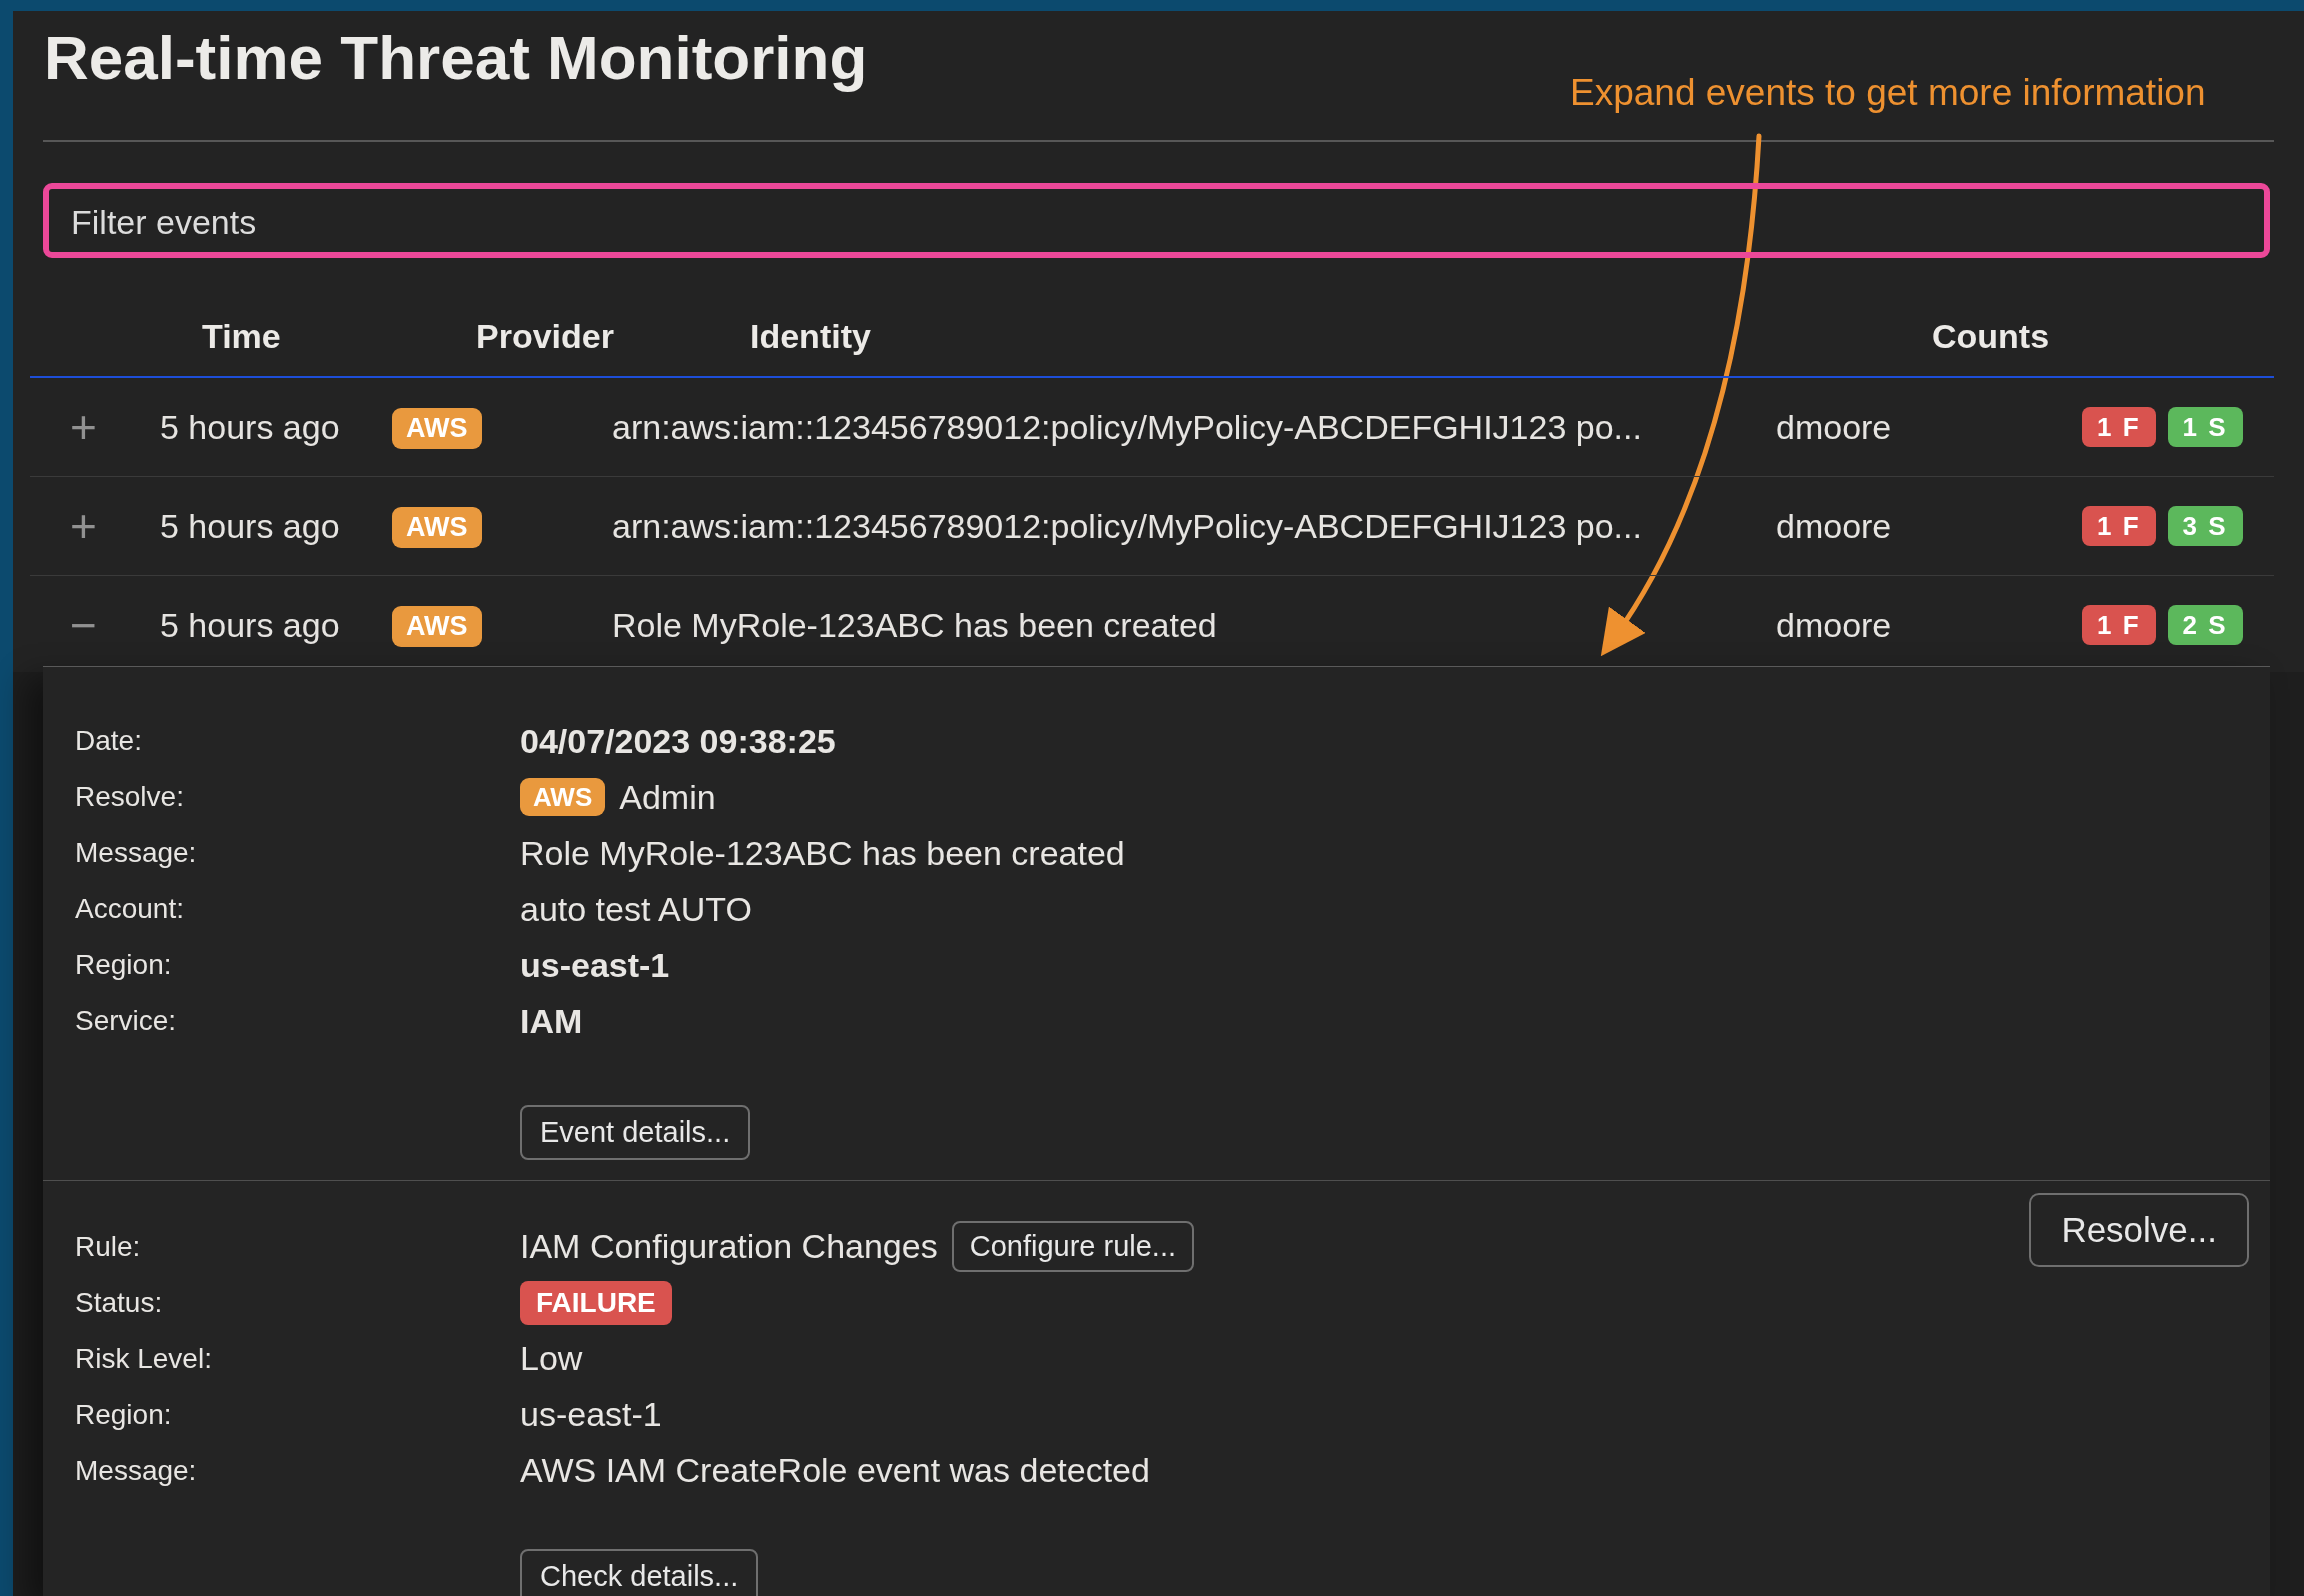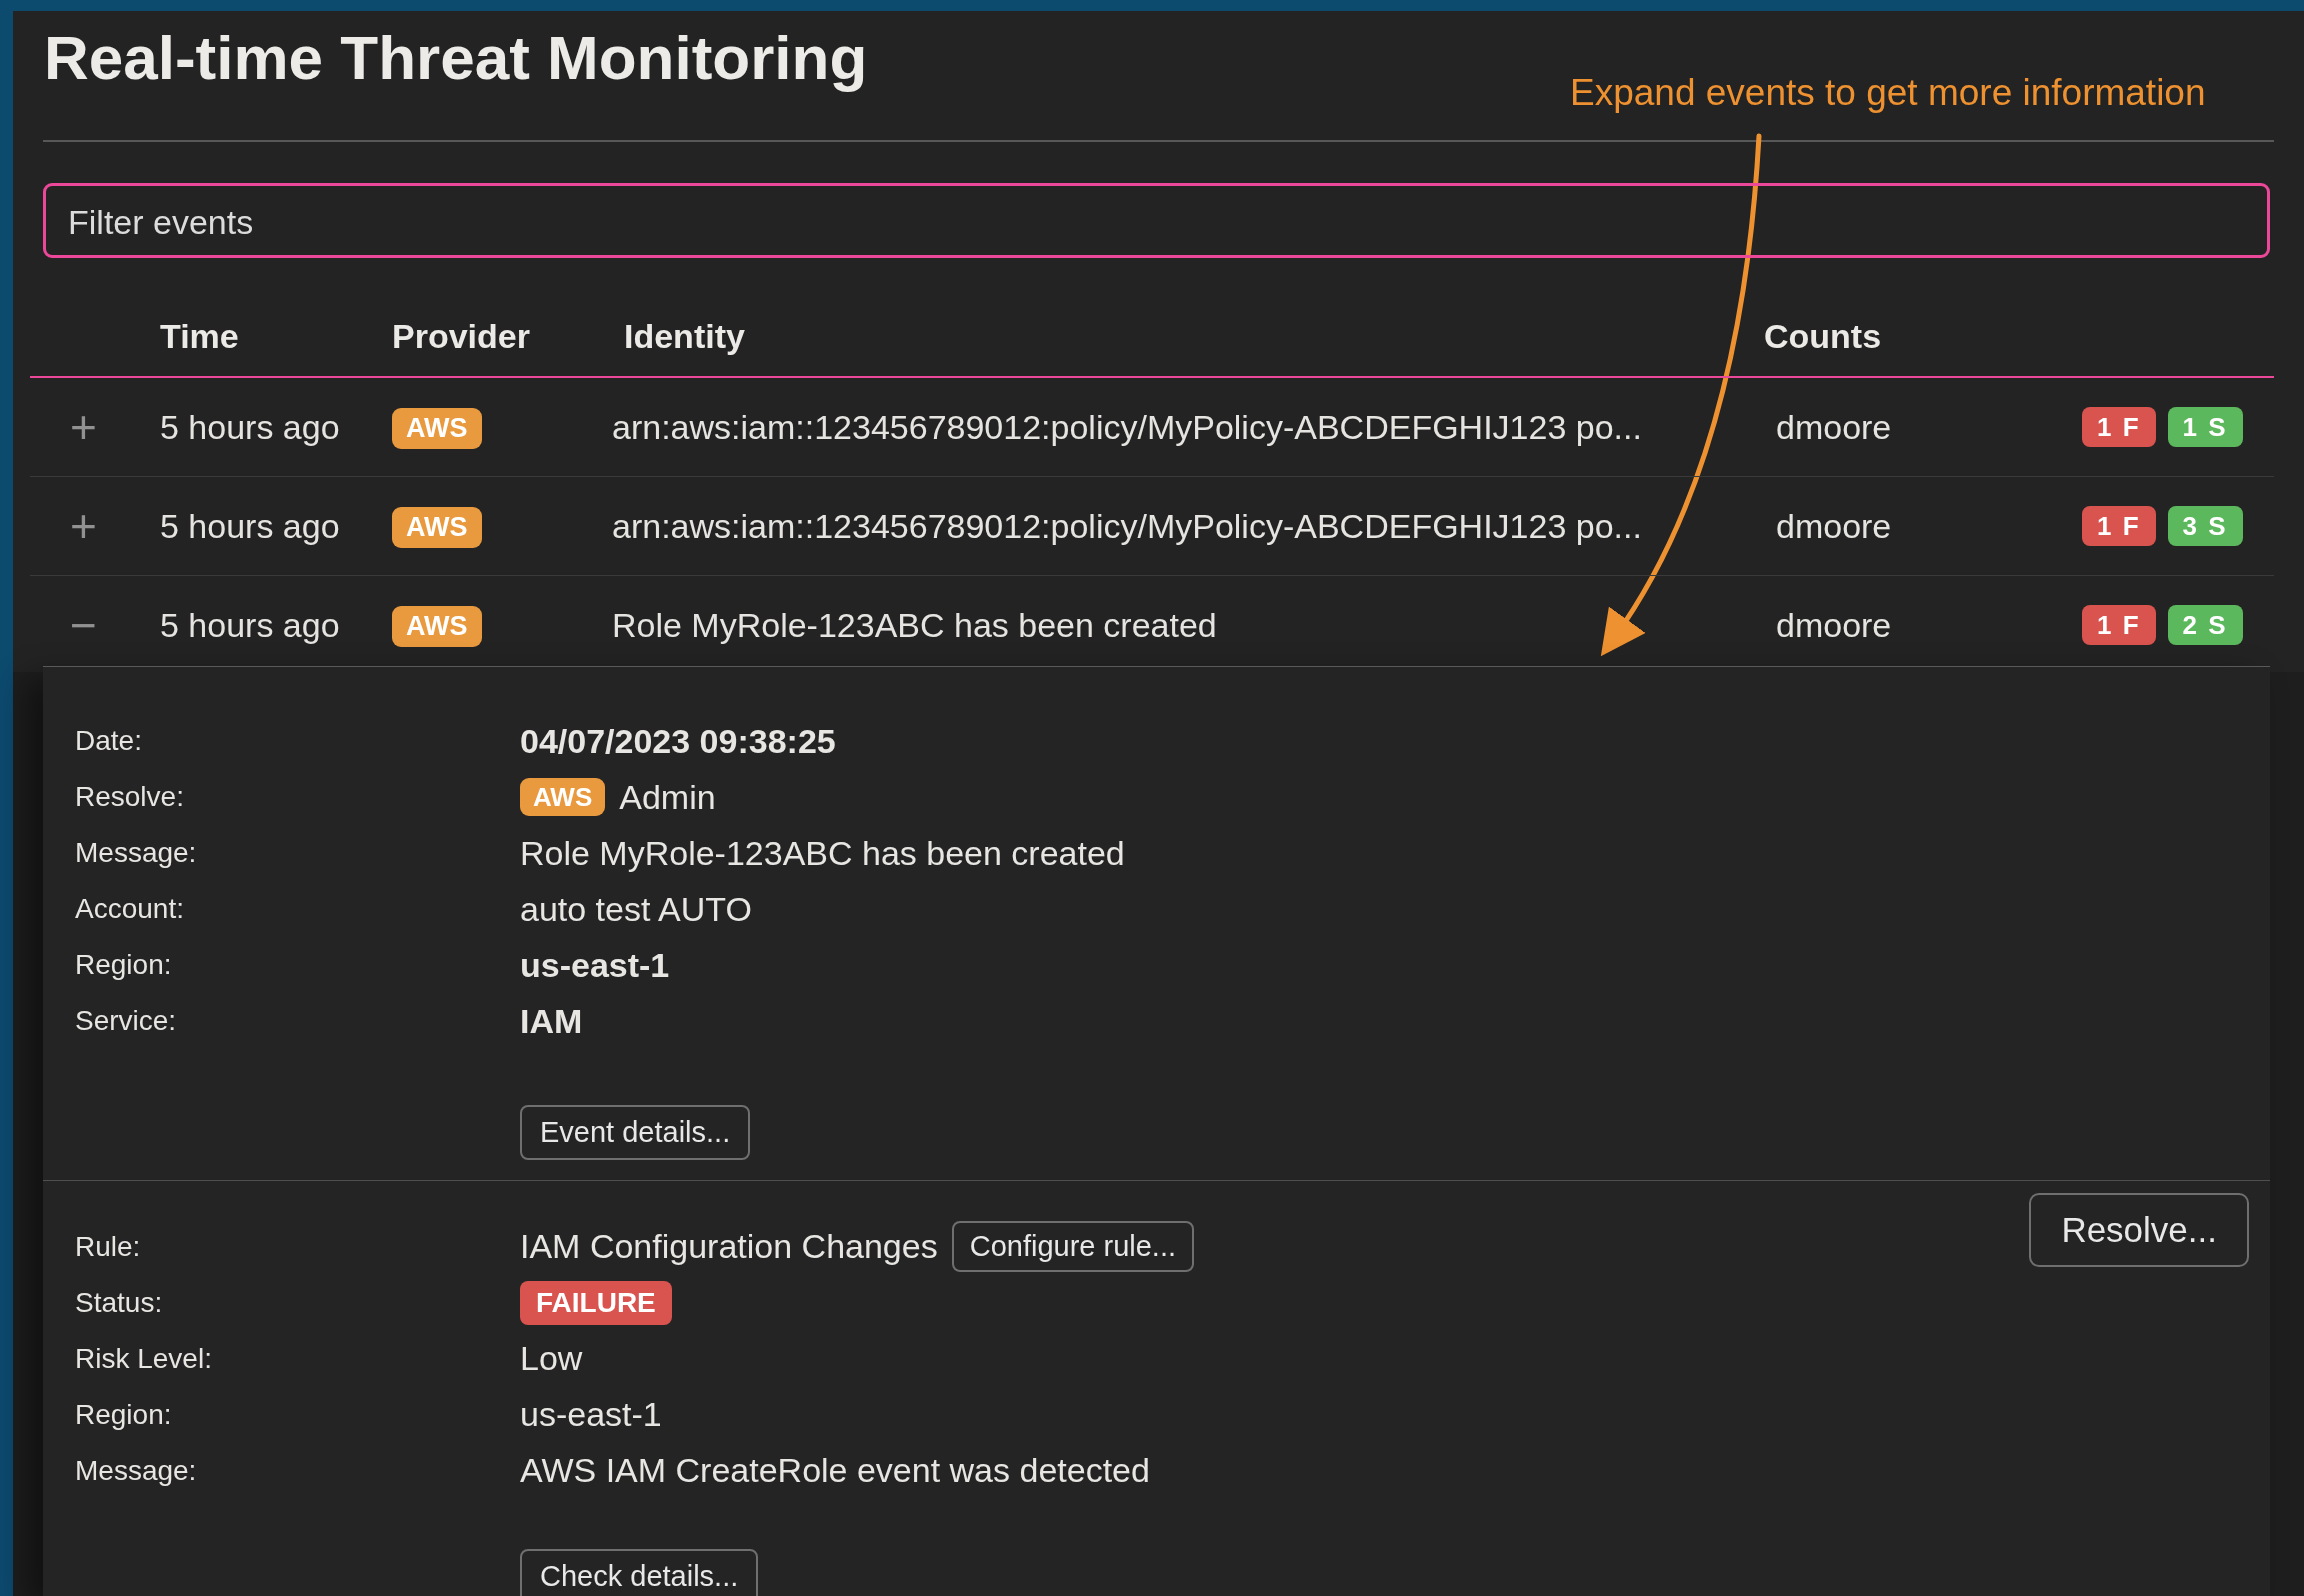--- a/index.html
+++ b/index.html
@@ -12,28 +12,28 @@
   .table-bg{position:absolute;left:13px;top:11px;right:0;height:661px;background:#232323;}
 
   .page-title{position:absolute;left:44px;top:22px;font-size:62px;font-weight:700;color:#ecebe8;letter-spacing:0;}
   .hr1{position:absolute;left:43px;top:140px;width:2231px;height:2px;background:#575757;}
 
   .annotation{position:absolute;left:1570px;top:72px;font-size:37px;color:#ee9130;}
   .arrow-svg{position:absolute;left:0;top:0;width:2304px;height:1596px;pointer-events:none;}
 
   .filter-input{
     position:absolute;left:43px;top:183px;width:2227px;height:75px;box-sizing:border-box;
-    background:transparent;border:3px solid #ec4899;border-radius:9px;outline:none;
+    background:transparent;border:6px solid #ec4899;border-radius:9px;outline:none;
     color:#e8e8e8;font-size:34px;padding:4px 0 0 22px;font-family:inherit;
   }
   .filter-input::placeholder{color:#dcdcdc;opacity:1;}
 
   .table{position:absolute;left:30px;top:296px;width:2244px;}
   .trow{display:grid;grid-template-columns:130px 232px 220px 1152px 318px 1fr;align-items:center;}
-  .thead{height:80px;border-bottom:2px solid #ec4899;font-weight:700;font-size:34px;color:#eceae7;}
+  .thead{height:80px;border-bottom:2px solid #1d4ed8;font-weight:700;font-size:34px;color:#eceae7;gap:42px;}
   .tbody-row{height:98px;border-bottom:1px solid #3a3a3a;font-size:34px;color:#e6e4e1;}
   .tbody-row.expanded{border-bottom:none;}
   .expander{padding-left:40px;color:#919191;font-size:46px;font-weight:300;line-height:46px;cursor:pointer;}
   .cell-identity{padding-left:12px;}
   .provider-badge,.aws-badge-sm{
     display:inline-block;background:#e9993e;color:#fff;font-weight:700;
     font-size:27px;padding:7px 14px;border-radius:9px;line-height:1;
   }
   .counts{display:flex;gap:12px;align-items:center;}
   .count-badge{display:inline-block;color:#fff;font-weight:700;font-size:26px;padding:7px 15px;border-radius:8px;line-height:1;letter-spacing:2px;}

